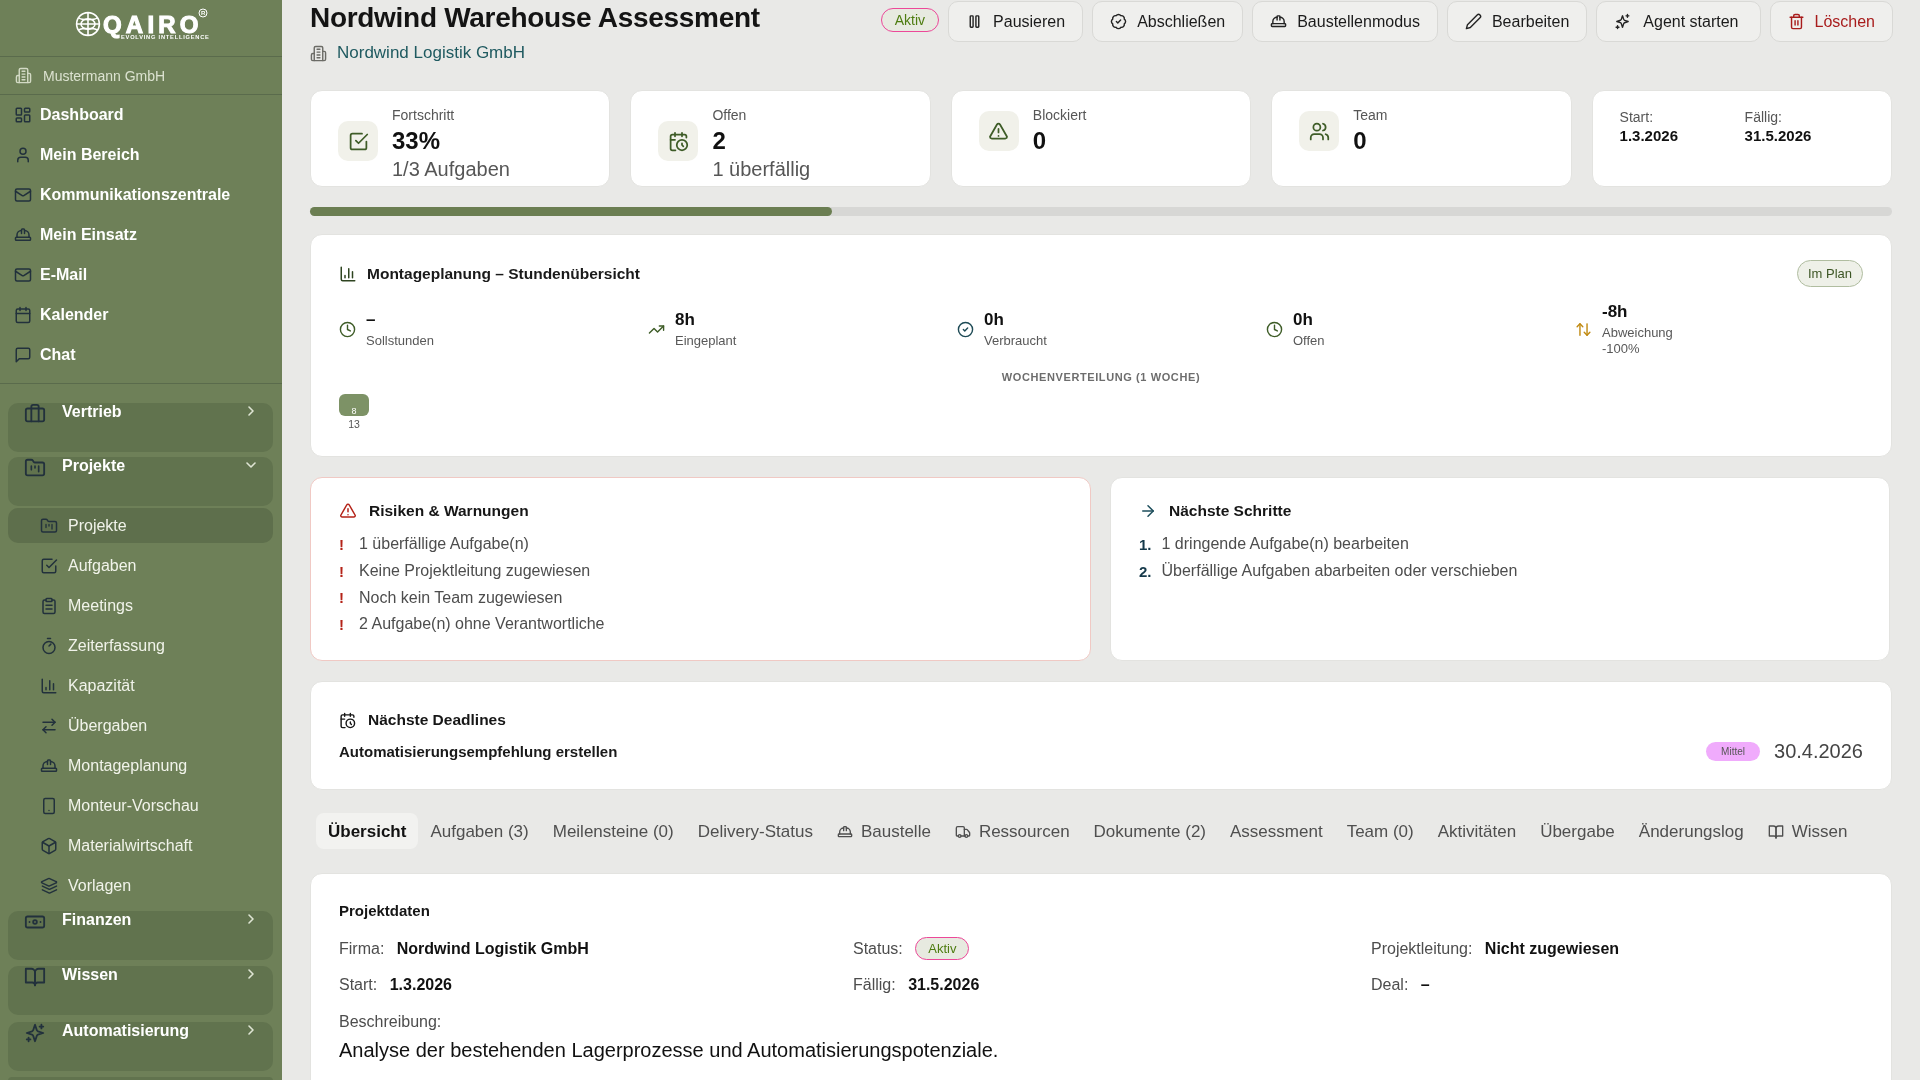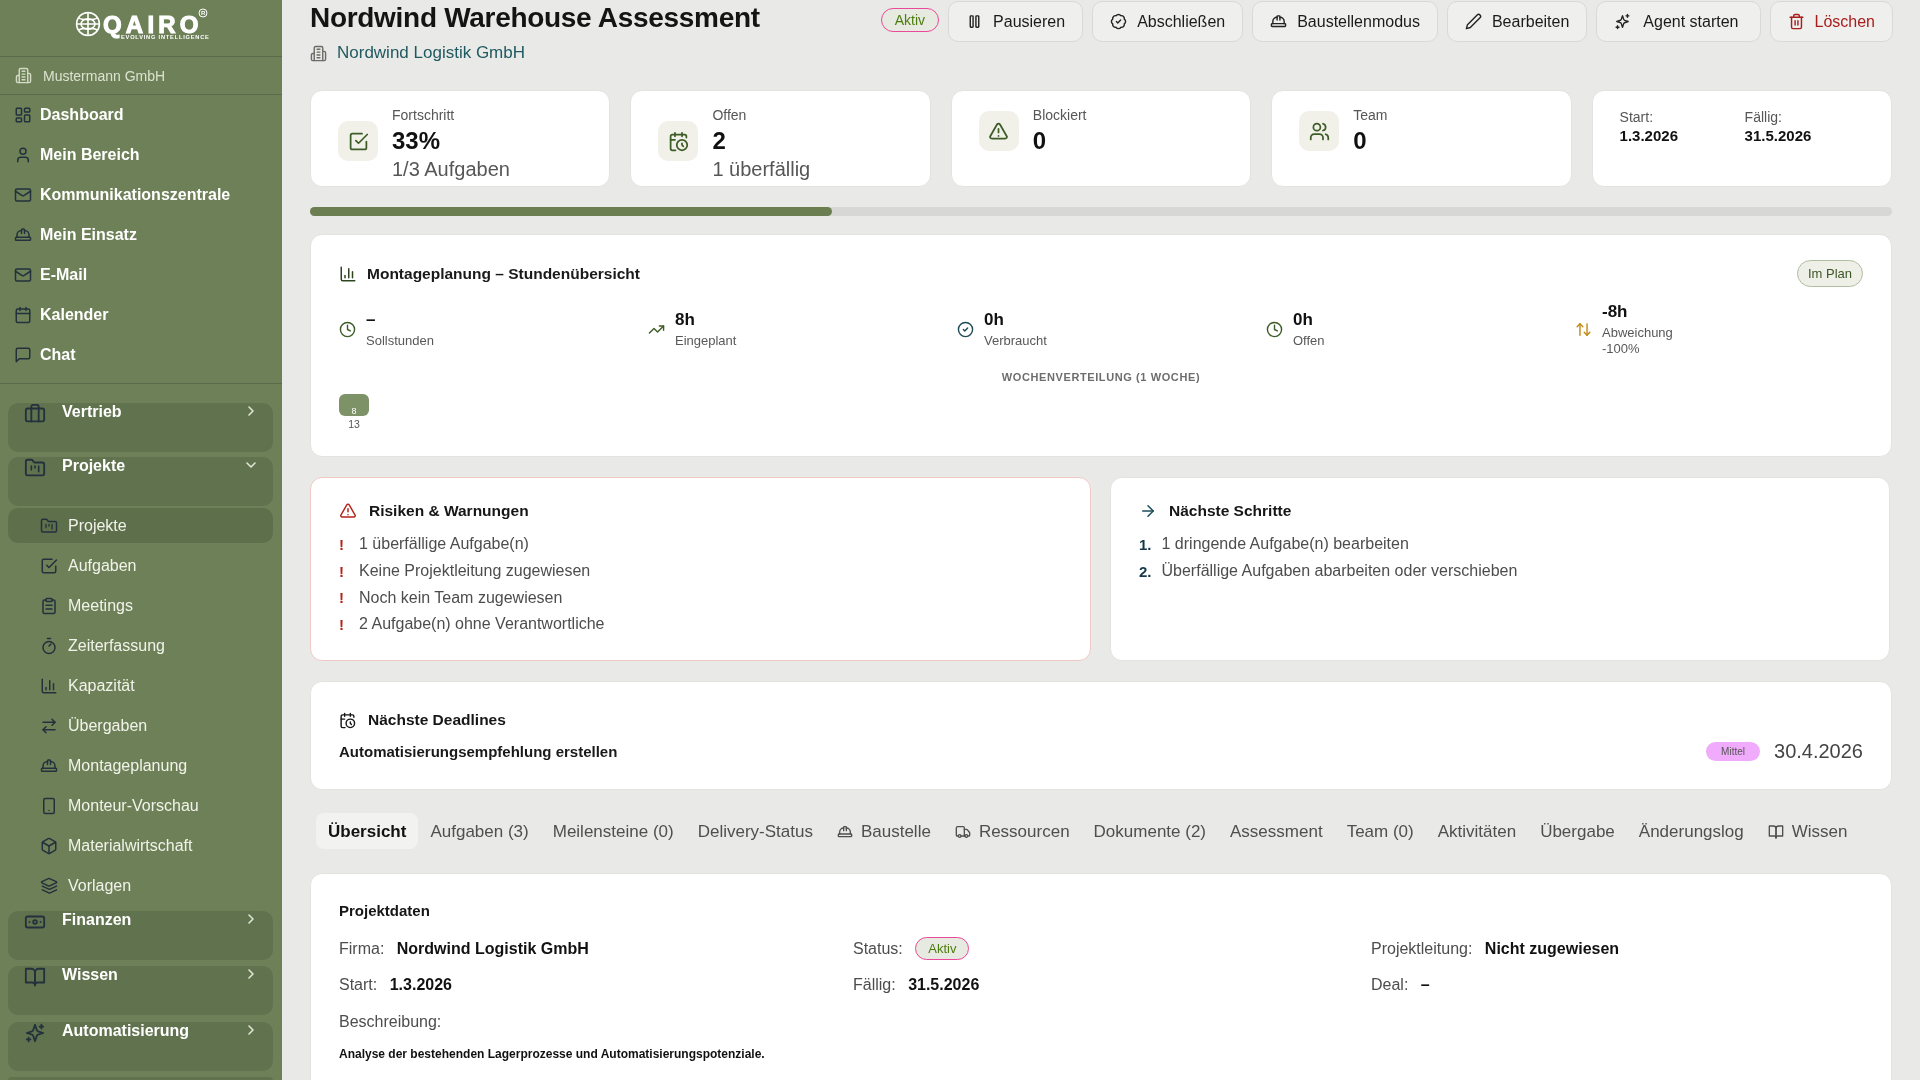--- a/index.html
+++ b/index.html
@@ -101,21 +101,21 @@
 .tab.on { background:#f2f2f0; border-radius:8px; color:#121212; font-weight:700; }
 
 
 #pdata { left:28px; top:873px; width:1582px; height:260px; padding:28px 28px; }
 #pdata .title { font-size:15px; font-weight:700; color:#161616; }
 #pdata .grid { margin-top:18px; display:grid; grid-template-columns:514px 518px 1fr; row-gap:16px; }
 #pdata .cell { font-size:16px; color:#4d4d4d; display:flex; align-items:center; gap:8px; }
 #pdata .cell b { color:#111; font-weight:700; }
 #pdata .cell .badge-aktiv { font-size:13px; padding:3px 12px; }
 #pdata .desc { margin-top:19px; font-size:16px; color:#4d4d4d; }
-#pdata .descv { margin-top:16px; font-size:12px; font-weight:700; color:#111; }
+#pdata .descv { margin-top:8px; font-size:20px; font-weight:400; color:#111; }
 </style>
 </head>
 <body>
 <aside id="sb">
   <div class="logo">
     <svg width="282" height="57" viewBox="0 0 282 57" fill="none" stroke="none">
       <g stroke="#fff" stroke-width="1.6" fill="none">
         <circle cx="88" cy="24" r="11.4"></circle>
         <ellipse cx="88" cy="24" rx="7" ry="5.2"></ellipse>
         <path d="M88 12.6v22.8M76.6 24h22.8M79 18c2.5 2.2 15.5 2.2 18 0M79 30c2.5-2.2 15.5-2.2 18 0"></path>

